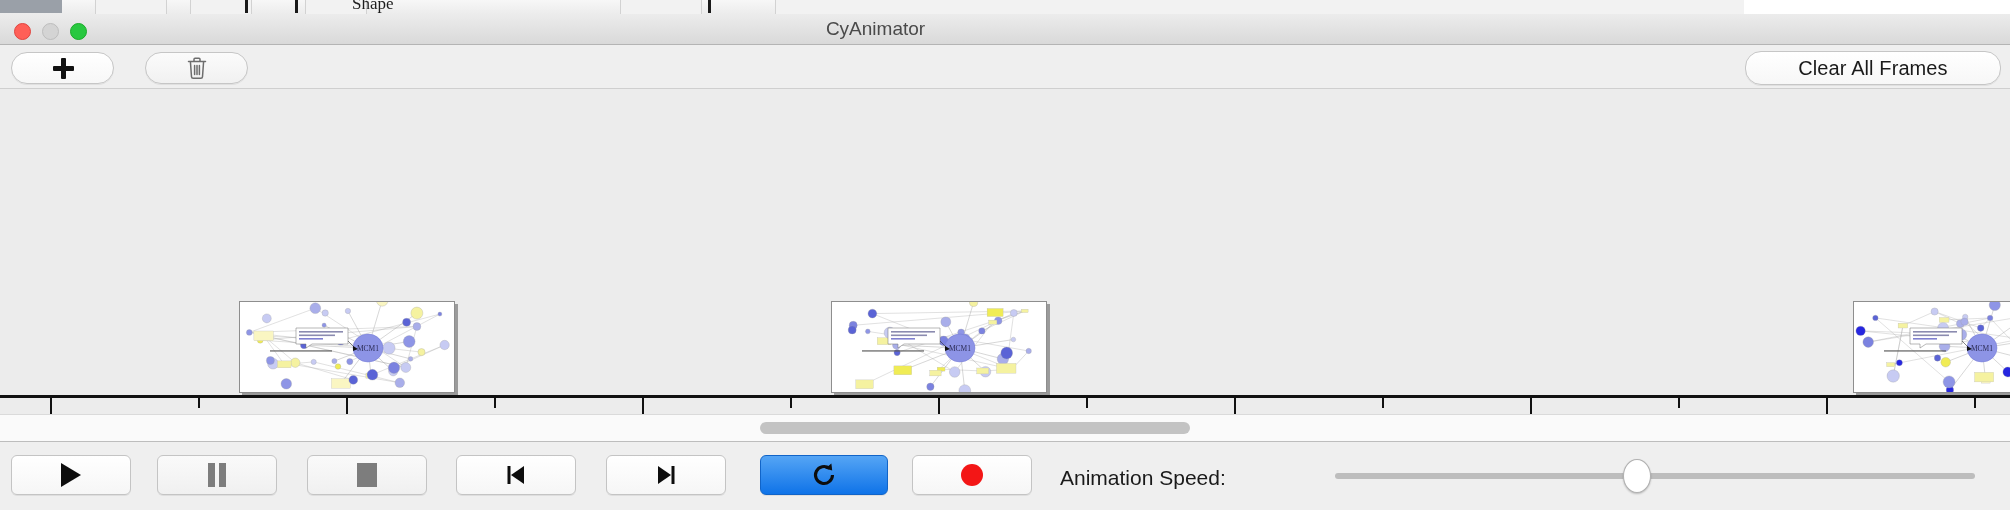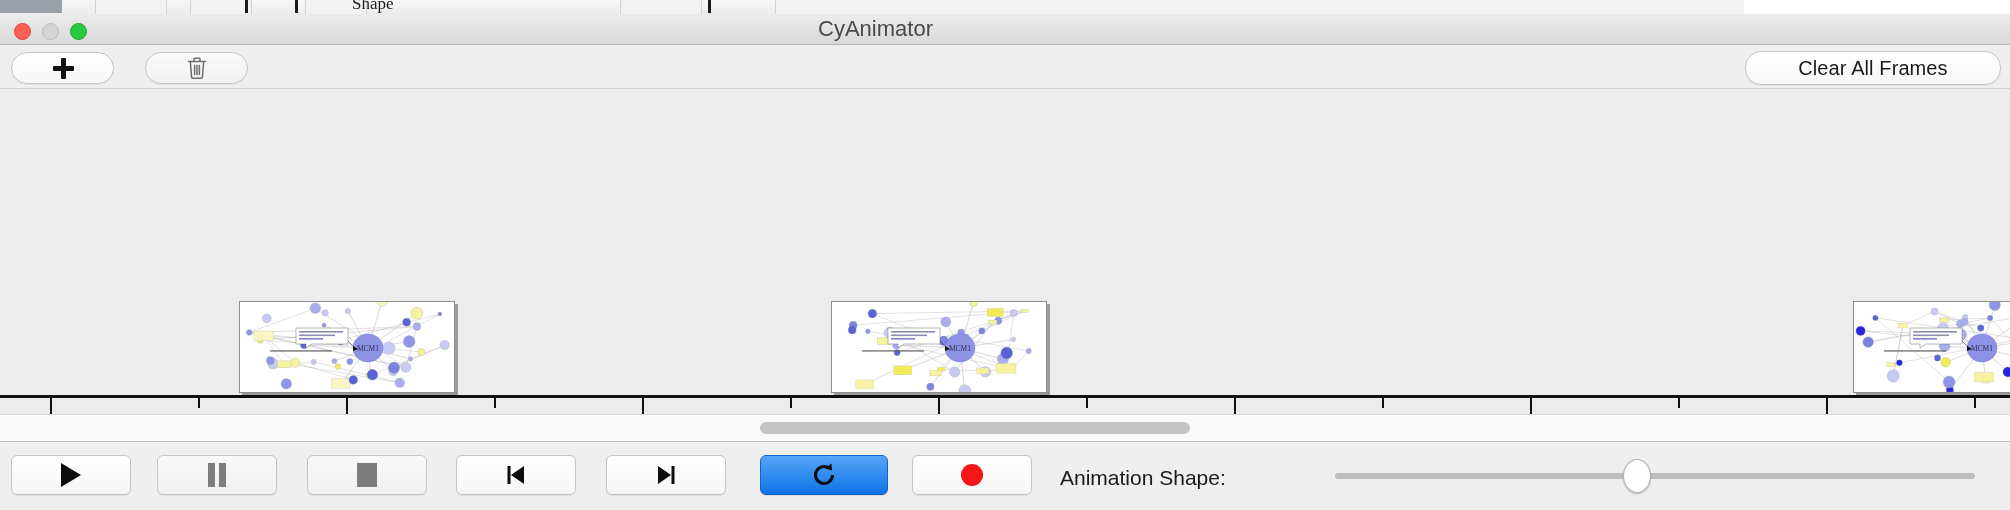--- a/index.html
+++ b/index.html
@@ -76,21 +76,21 @@
   .traffic.close  { left: 14px;  background: #ff5f57; border: 1px solid #e0443e; }
   .traffic.min    { left: 42px;  background: #d4d4d4; border: 1px solid #bdbdbd; }
   .traffic.max    { left: 70px;  background: #28c840; border: 1px solid #1aab29; }
 
   .win-title {
     position: absolute;
     left: 0; top: 0;
     width: 1751px; height: 30px;
     line-height: 30px;
     text-align: center;
-    font-size: 22px;
+    font-size: 19px;
     color: #4a4a4a;
   }
 
   
   .toolbar {
     position: absolute;
     left: 0; top: 45px;
     width: 2010px; height: 43px;
     background: #efefef;
     border-bottom: 1px solid #cfcfcf;
@@ -597,20 +597,20 @@
     </div>
     <div class="cbtn active" style="left:760px;width:128px;">
       <svg width="26" height="26" viewBox="0 0 26 26">
         <path d="M21.5 13 a8.5 8.5 0 1 1 -3.1 -6.6" fill="none" stroke="#0d0d0d" stroke-width="3.1" stroke-linecap="butt"></path>
         <polygon points="20.4,1.4 21.2,8.6 14.2,6.4" fill="#0d0d0d"></polygon>
       </svg>
     </div>
     <div class="cbtn" style="left:912px;width:120px;">
       <span class="ic-record"></span>
     </div>
-    <div class="speed-label">Animation Shape:</div>
+    <div class="speed-label">Animation Speed:</div>
     <div class="slider">
       <div class="slider-track"></div>
       <div class="slider-thumb" id="slider-thumb" style="left: 300.8px;"></div>
     </div>
   </div>
 
 </div>
 
 </body></html>

